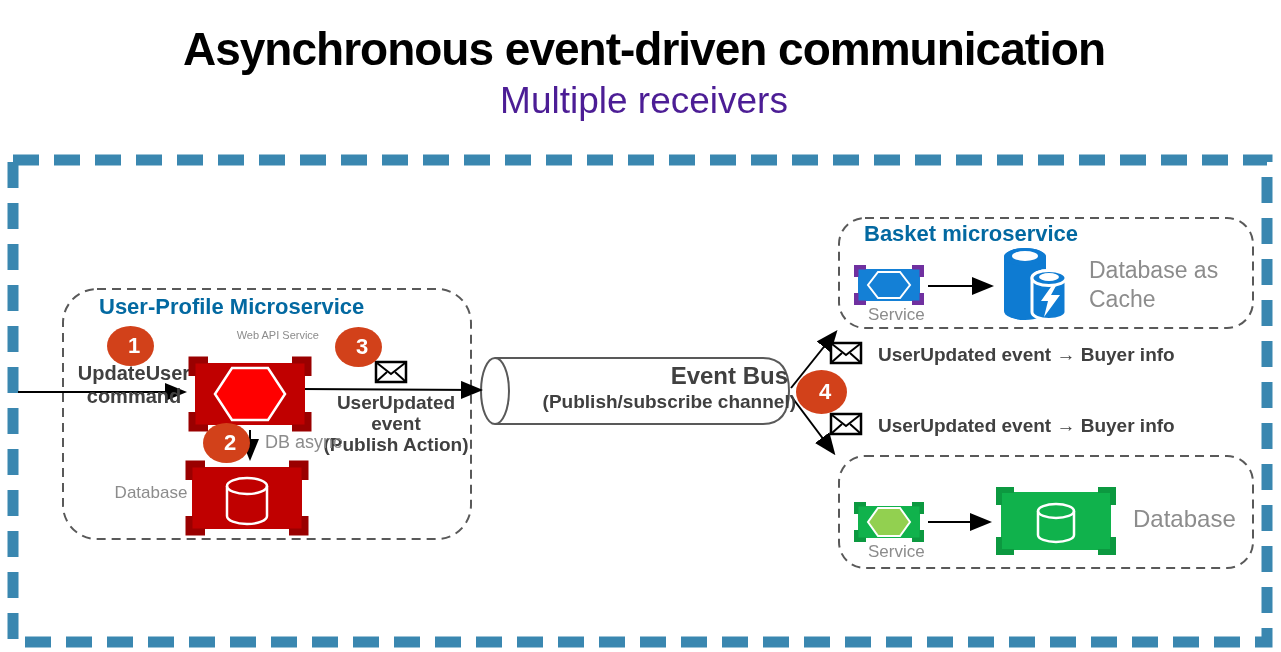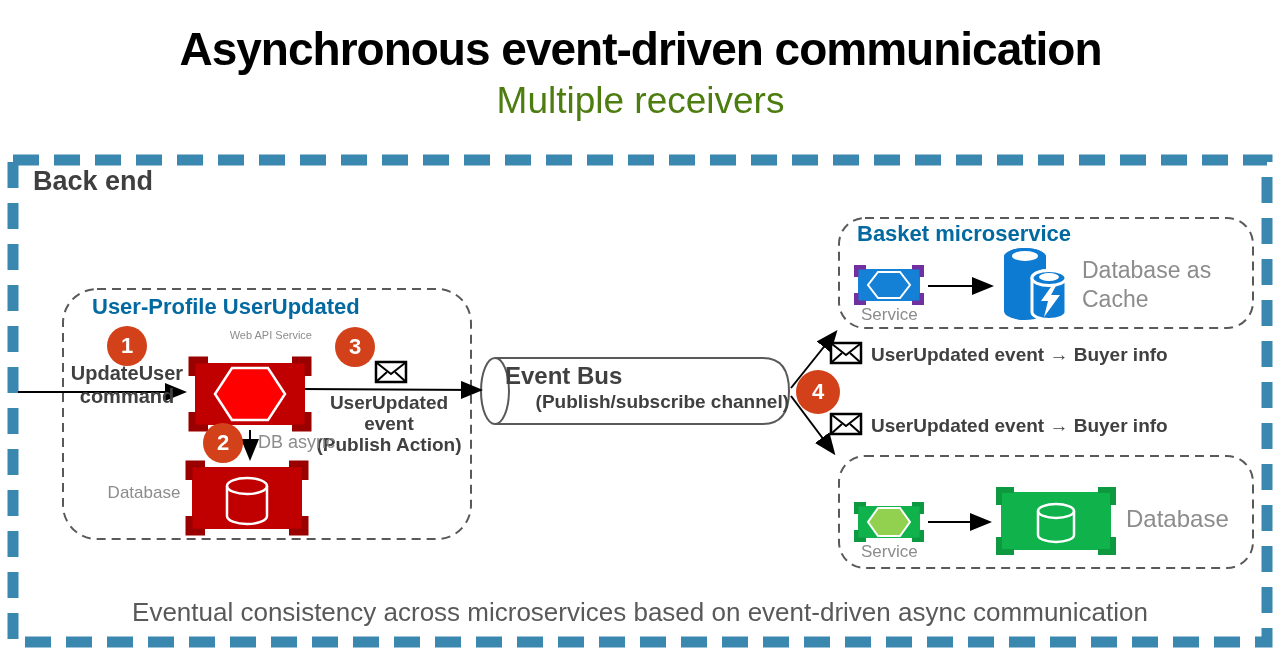--- a/index.html
+++ b/index.html
@@ -1,23 +1,23 @@
 <!DOCTYPE html>
 <html><head>
 <meta charset="utf-8">
 <style>
   html,body{margin:0;padding:0;background:#fff;}
   .canvas{
     position:relative;width:1281px;height:652px;background:#fff;overflow:hidden;
     font-family:"Liberation Sans","DejaVu Sans",sans-serif;
   }
   .overlay{position:absolute;left:0;top:0;z-index:1;}
-  .txt{position:absolute;z-index:2;}
+  .txt{position:absolute;z-index:2;padding-left:7px;}
   .page-title{left:0;right:0;top:22px;text-align:center;font-size:46px;font-weight:800;color:#000;letter-spacing:-1px;}
-  .page-subtitle{left:0;right:0;top:80px;text-align:center;font-size:37px;font-weight:300;color:#4d7c0f;}
+  .page-subtitle{left:0;right:0;top:80px;text-align:center;font-size:37px;font-weight:300;color:#4c1d95;}
   .backend-label{left:33px;top:166px;font-size:27px;font-weight:bold;color:#3f3f3f;}
   .group-title{font-size:22px;font-weight:bold;color:#0369a1;white-space:nowrap;}
   .gray-label{color:#8c8c8c;font-weight:300;}
   .bold-dark{color:#404040;font-weight:bold;}
   .step-circle{
     z-index:3;background:#D2411A;border-radius:50%;color:#fff;font-weight:bold;
     display:flex;align-items:center;justify-content:center;font-size:22px;
   }
   .caption{left:13px;width:1254px;top:597px;text-align:center;font-size:26px;font-weight:300;color:#595959;}
   .icon{position:absolute;z-index:2;}
@@ -49,23 +49,22 @@
     <line x1="300" y1="389" x2="479" y2="390" stroke="#000" stroke-width="2" marker-end="url(#ah)"></line>
     <line x1="250" y1="430" x2="250" y2="457" stroke="#000" stroke-width="2" marker-end="url(#ah)"></line>
     <line x1="791" y1="388" x2="835" y2="333" stroke="#000" stroke-width="2" marker-end="url(#ah)"></line>
     <line x1="791" y1="396" x2="833" y2="452" stroke="#000" stroke-width="2" marker-end="url(#ah)"></line>
     <line x1="928" y1="286" x2="990" y2="286" stroke="#000" stroke-width="2" marker-end="url(#ah)"></line>
     <line x1="928" y1="522" x2="988" y2="522" stroke="#000" stroke-width="2" marker-end="url(#ah)"></line>
   </svg>
 
   <div class="txt page-title">Asynchronous event-driven communication</div>
   <div class="txt page-subtitle">Multiple receivers</div>
-  <div class="txt backend-label">Back end</div>
 
-  <div class="txt group-title" style="left:92px;top:294px;">User-Profile UserUpdated</div>
+  <div class="txt group-title" style="left:92px;top:294px;">User-Profile Microservice</div>
 
   <div class="txt step-circle" style="left:107px;top:326px;width:40px;height:40px;">1</div>
 
   <div class="txt bold-dark" style="left:60px;top:362px;width:134px;text-align:center;font-size:20px;line-height:1.15;">
     <div>UpdateUser</div>
     <div>command</div>
   </div>
 
   <div class="txt gray-label" style="left:188px;top:329px;width:124px;text-align:right;font-size:11px;">Web API Service</div>
 
@@ -100,21 +99,21 @@
   <svg class="icon" style="left:185px;top:460px;" width="124" height="76" viewBox="0 0 124 76">
     <rect x="7" y="7" width="110" height="62" fill="#C00000"></rect>
     <path d="M4,20 V4 H20" fill="none" stroke="#9A0000" stroke-width="7"></path>
     <path d="M104,4 H120 V20" fill="none" stroke="#9A0000" stroke-width="7"></path>
     <path d="M120,56 V72 H104" fill="none" stroke="#9A0000" stroke-width="7"></path>
     <path d="M20,72 H4 V56" fill="none" stroke="#9A0000" stroke-width="7"></path>
     <ellipse cx="62" cy="26" rx="20" ry="8" fill="none" stroke="#fff" stroke-width="2.5"></ellipse>
     <path d="M42,26 V56 M82,26 V56 M42,56 A20,8 0 0 0 82,56" fill="none" stroke="#fff" stroke-width="2.5"></path>
   </svg>
 
-  <div class="txt bold-dark" style="left:505px;top:362px;width:276px;text-align:left;font-size:24px;">Event Bus</div>
+  <div class="txt bold-dark" style="left:505px;top:362px;width:276px;text-align:right;font-size:24px;">Event Bus</div>
   <div class="txt bold-dark" style="left:497px;top:391px;width:292px;text-align:right;font-size:19px;">(Publish/subscribe channel)</div>
 
   <div class="txt step-circle" style="left:796px;top:370px;width:44px;height:44px;">4</div>
 
   <svg class="icon" style="left:829px;top:341px;" width="34" height="24" viewBox="0 0 34 24">
     <rect x="2" y="2" width="30" height="20" fill="#fff" stroke="#000" stroke-width="2.5"></rect>
     <path d="M3,3 L17,14 L31,3" fill="none" stroke="#000" stroke-width="2"></path>
     <path d="M3,21 L13,12 M31,21 L21,12" fill="none" stroke="#000" stroke-width="2"></path>
   </svg>
   <div class="txt bold-dark" style="left:871px;top:344px;font-size:19px;">UserUpdated event → Buyer info</div>
@@ -164,15 +163,14 @@
     <rect x="5" y="5" width="110" height="58" fill="#10B24C"></rect>
     <path d="M3,18 V3 H18" fill="none" stroke="#0C9940" stroke-width="6"></path>
     <path d="M102,3 H117 V18" fill="none" stroke="#0C9940" stroke-width="6"></path>
     <path d="M117,50 V65 H102" fill="none" stroke="#0C9940" stroke-width="6"></path>
     <path d="M18,65 H3 V50" fill="none" stroke="#0C9940" stroke-width="6"></path>
     <ellipse cx="60" cy="24" rx="18" ry="7" fill="none" stroke="#fff" stroke-width="2.5"></ellipse>
     <path d="M42,24 V48 M78,24 V48 M42,48 A18,7 0 0 0 78,48" fill="none" stroke="#fff" stroke-width="2.5"></path>
   </svg>
   <div class="txt gray-label" style="left:1126px;top:505px;font-size:24px;">Database</div>
 
-  <div class="txt caption">Eventual consistency across microservices based on event-driven async communication</div>
 
 </div>
 
 </body></html>

